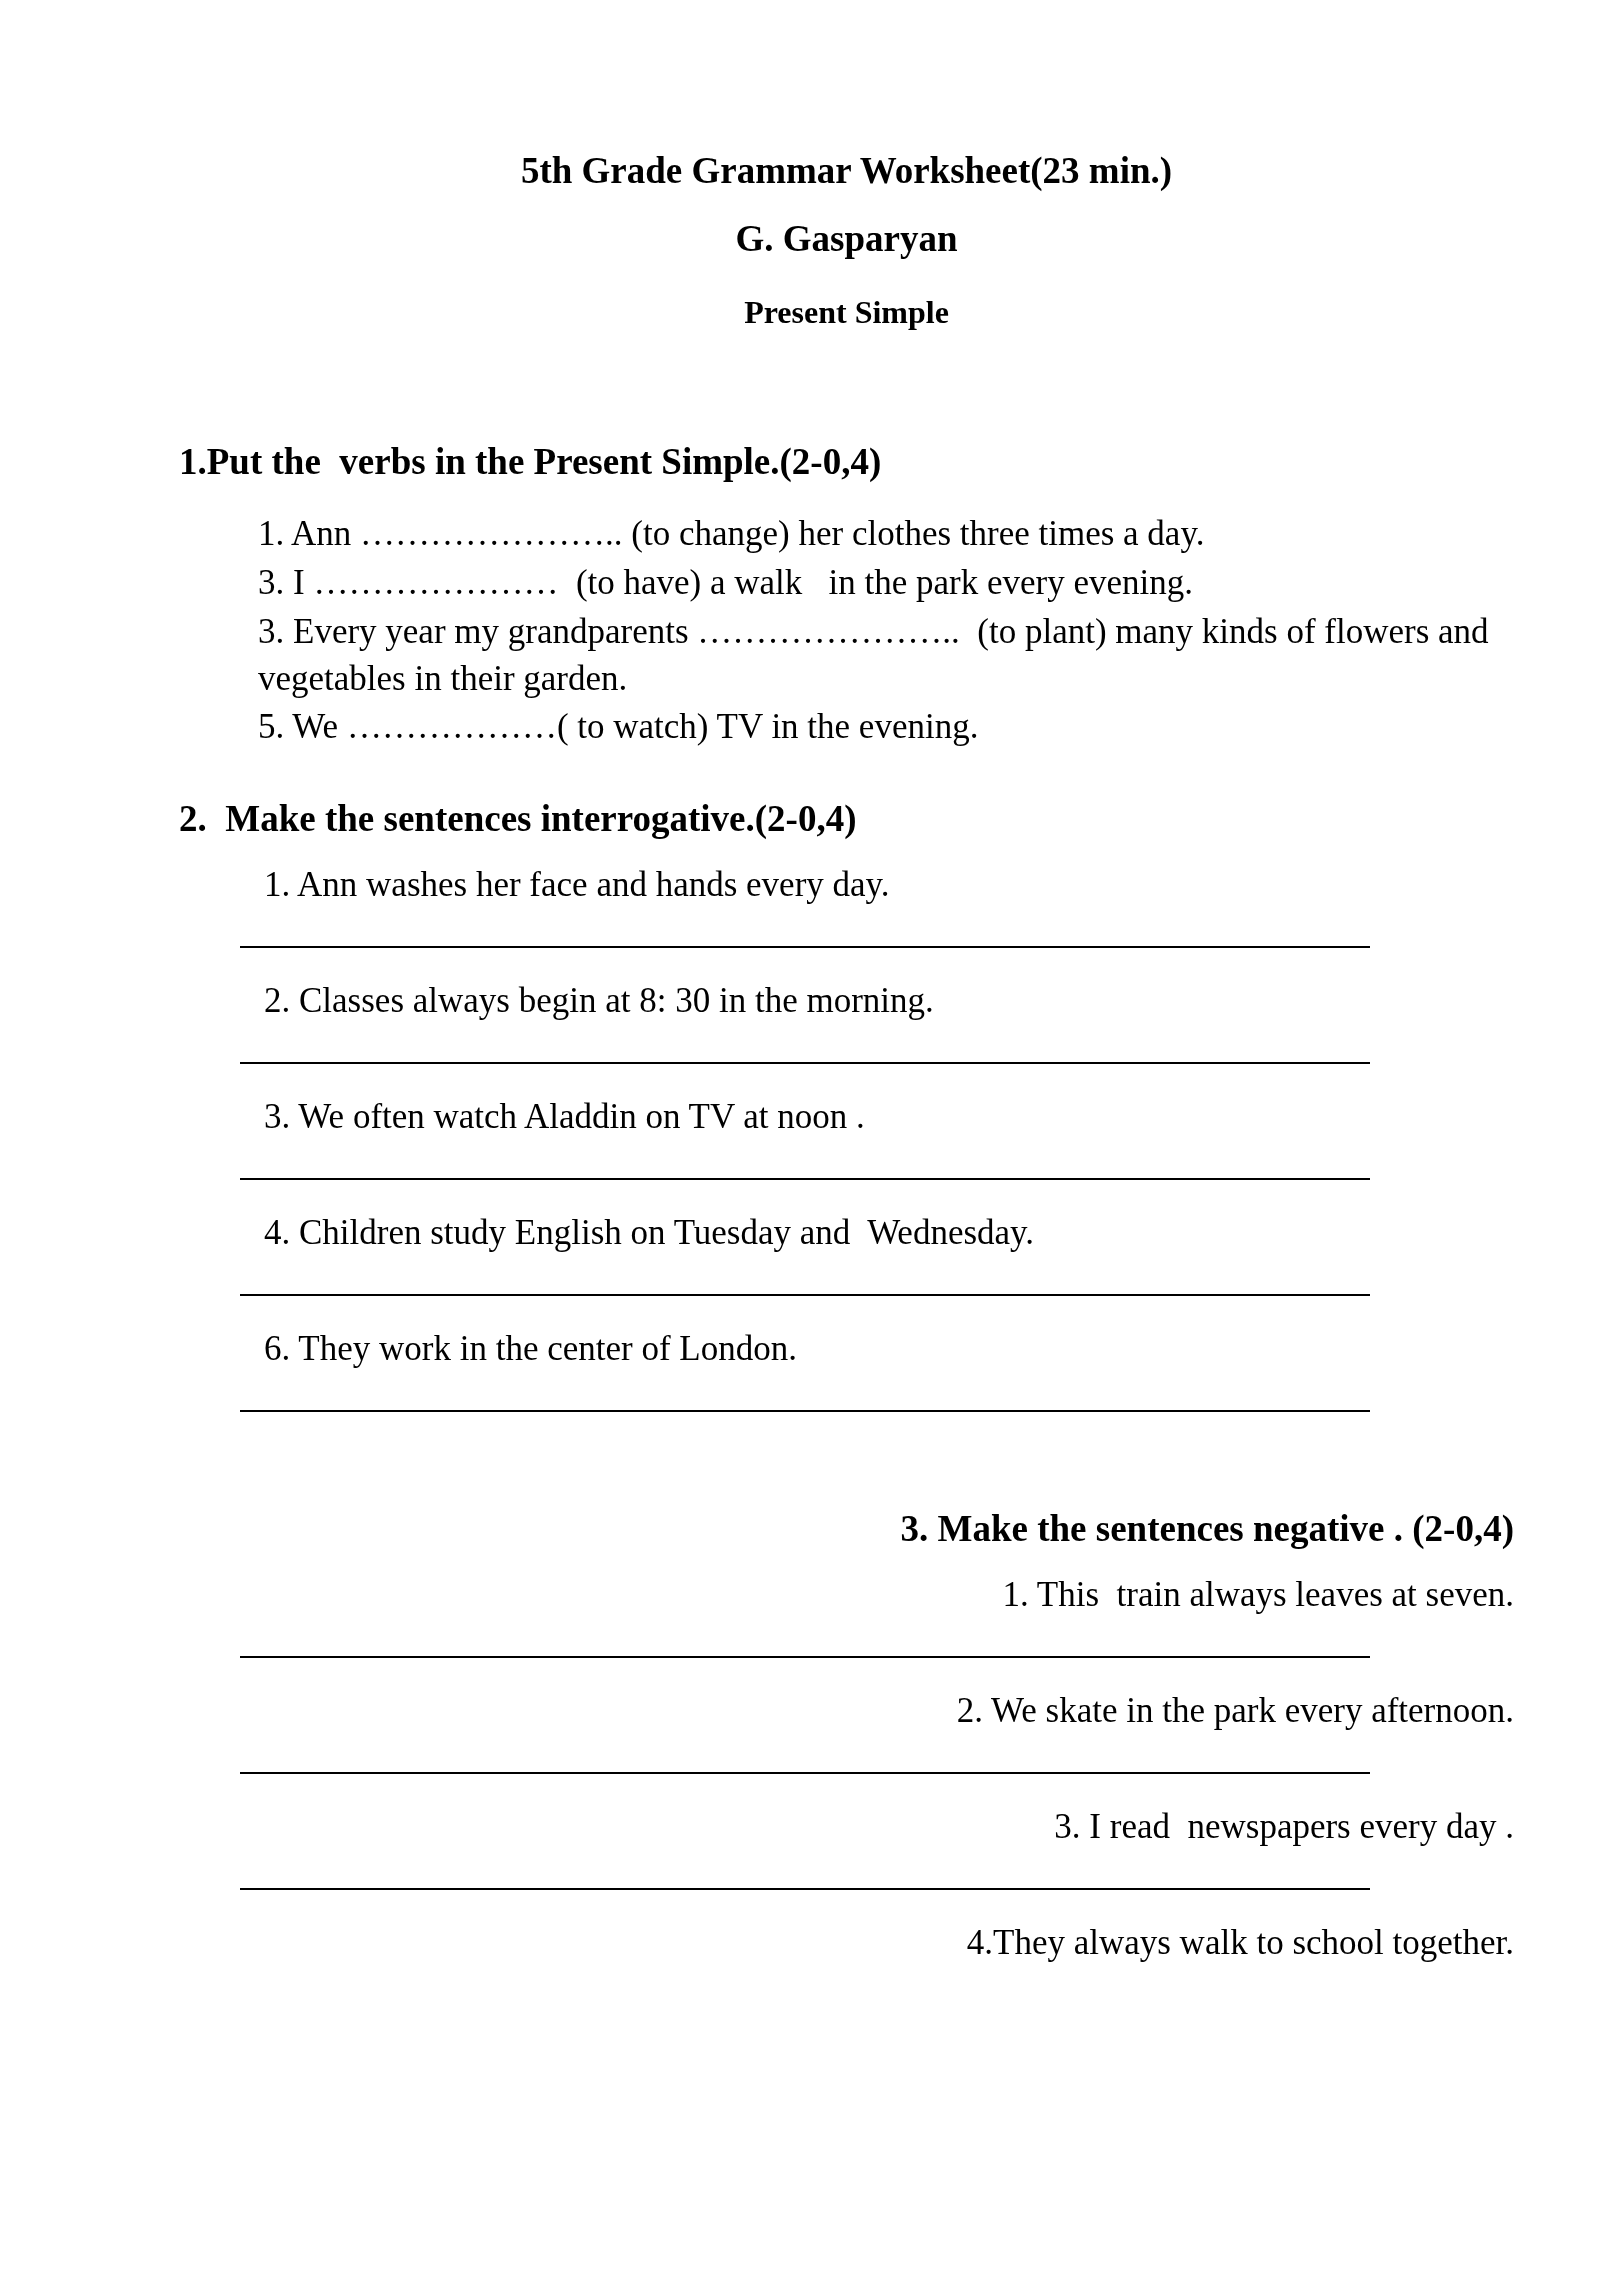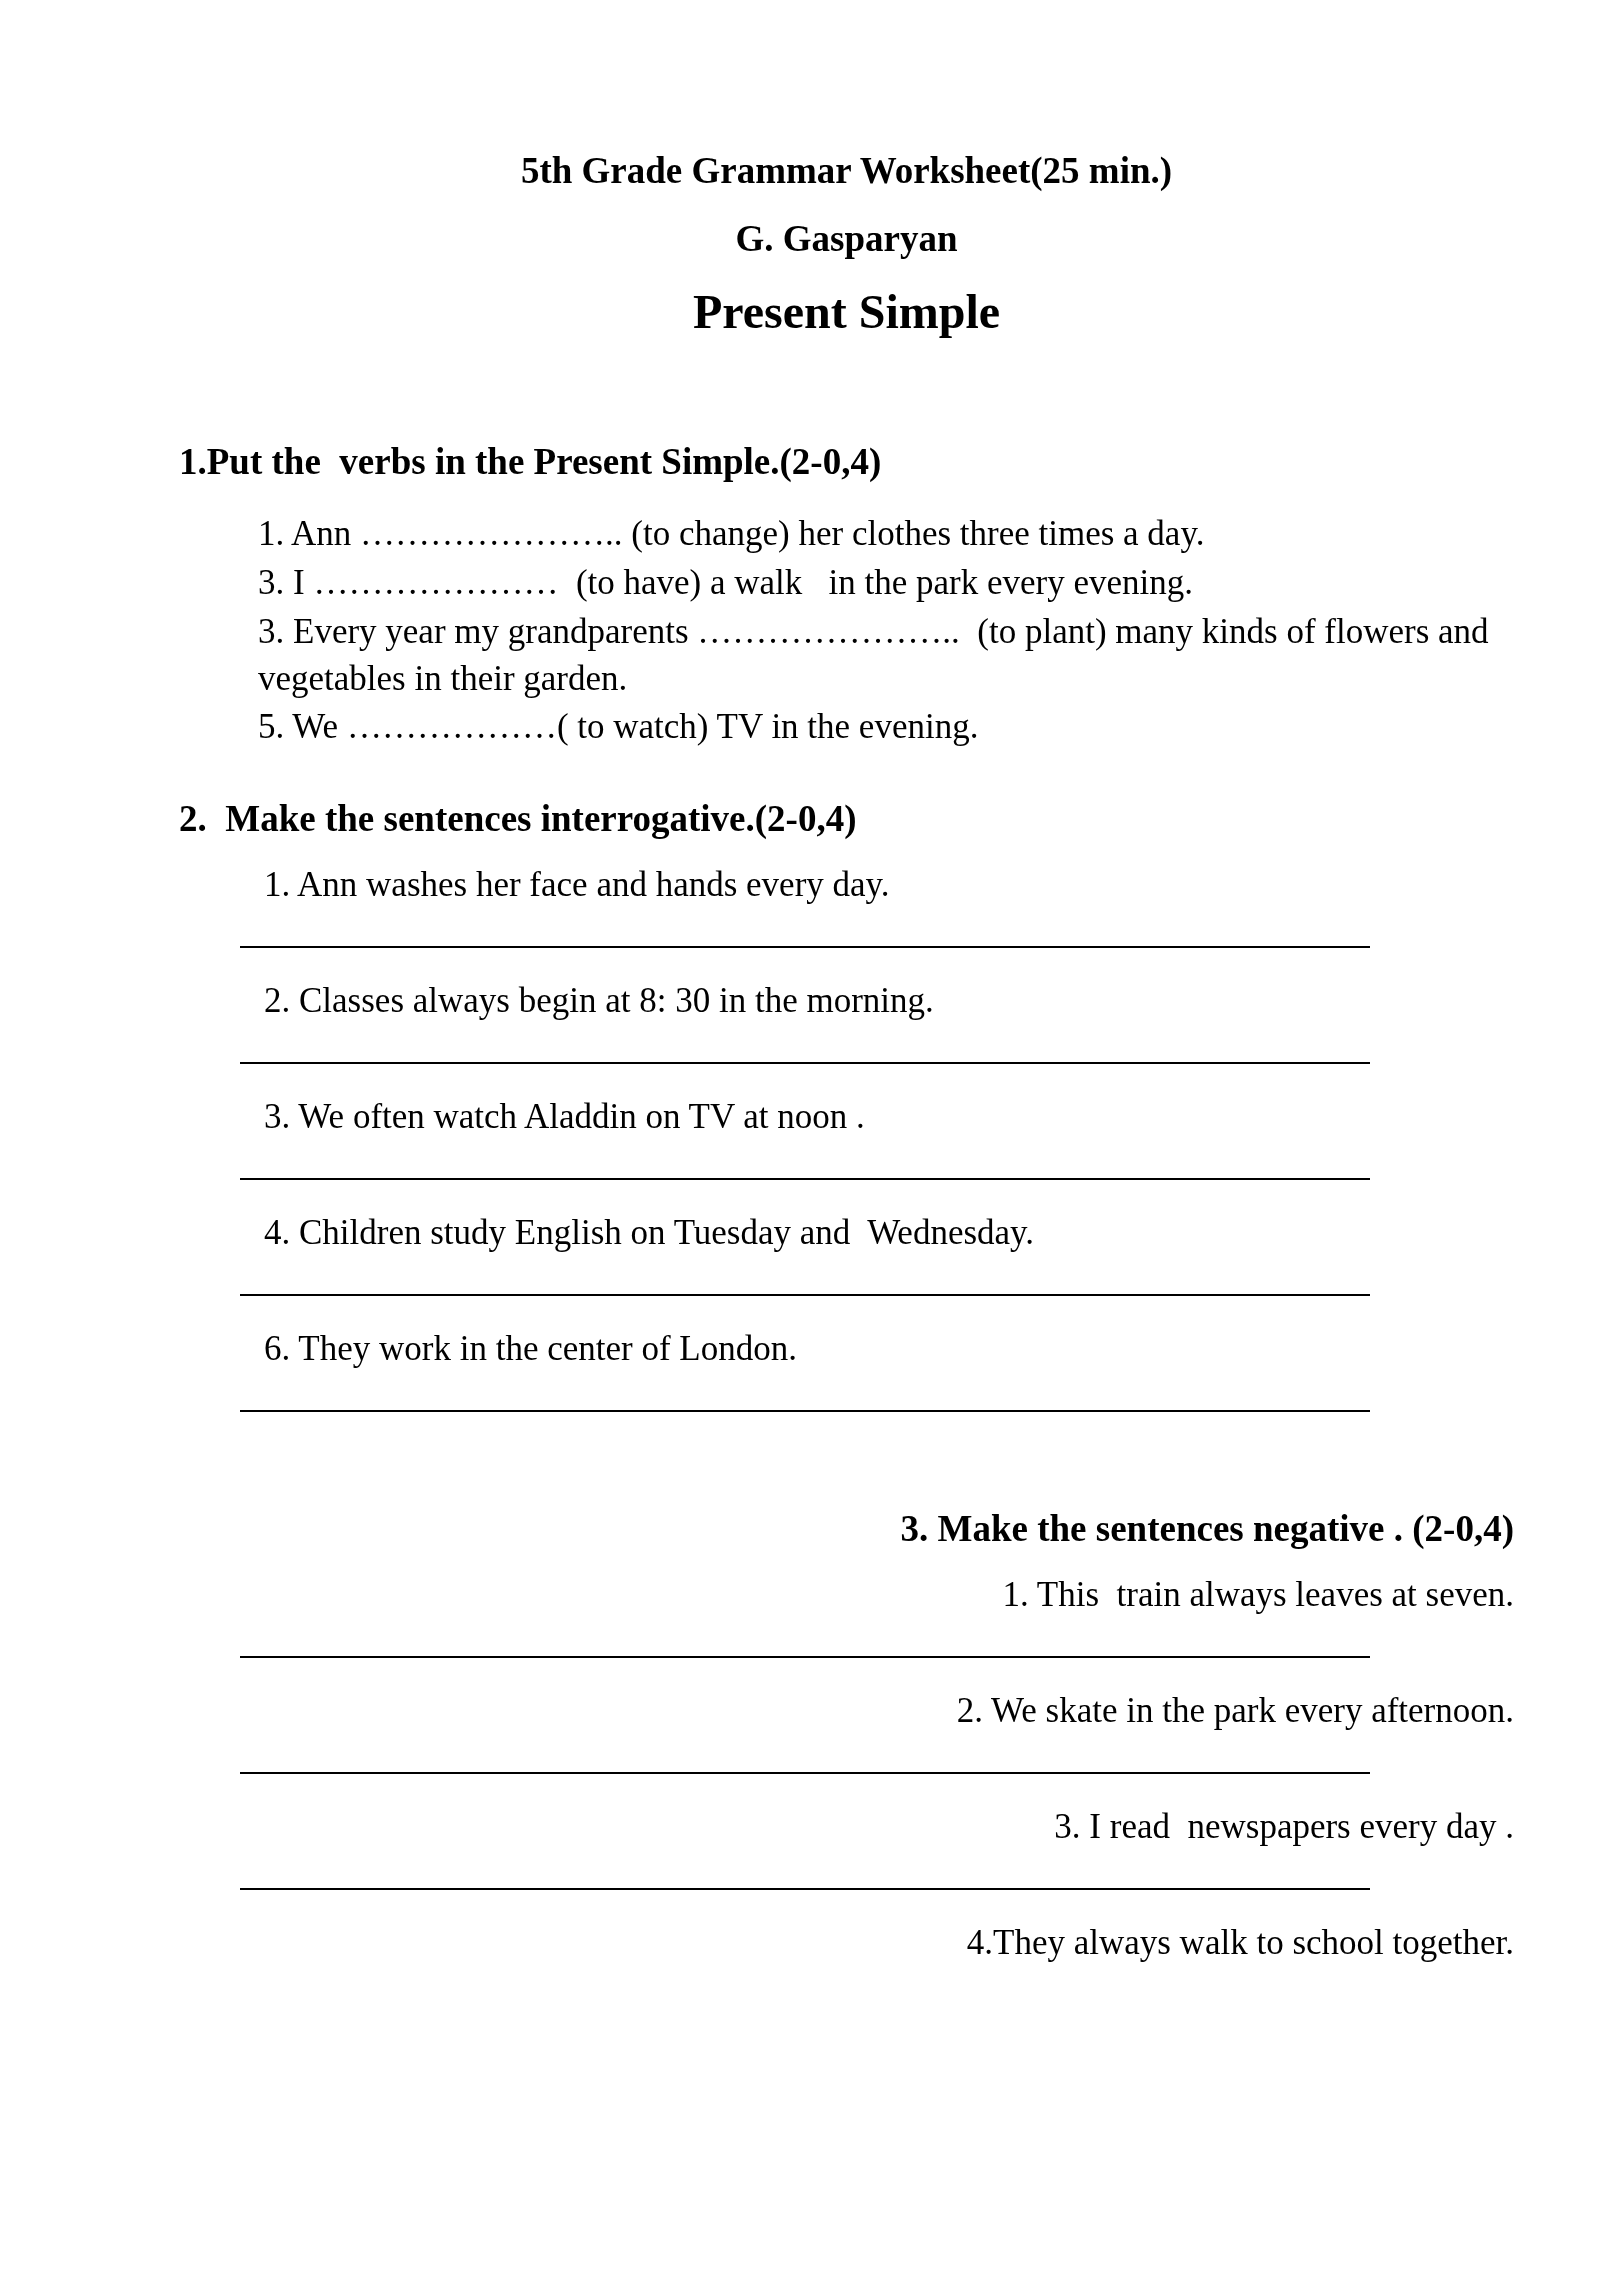--- a/index.html
+++ b/index.html
@@ -22,21 +22,21 @@
     padding: 148px 108px 0 179px;
     background: #ffffff;
   }
   p { margin: 0; white-space: pre-wrap; }
   h2 { margin: 0; white-space: pre-wrap; font-size: 37px; font-weight: bold; line-height: 48px; }
 
   
   .doc-header { text-align: center; font-weight: bold; }
   .title    { font-size: 37px; line-height: 45px; }
   .author   { font-size: 37px; line-height: 45px; margin-top: 23px; }
-  .subtitle { font-size: 48px; line-height: 52px; margin-top: 25px; }
+  .subtitle { font-size: 32px; line-height: 52px; margin-top: 25px; }
 
   
   .item { line-height: 47px; }
 
   .ex1 { margin-top: 100px; }
   .ex1 .items { margin: 24px 0 0 79px; }
   .ex1 .item { margin-bottom: 1.8px; }
 
   .ex2 { margin-top: 45px; }
   .ex3 { margin-top: 93px; text-align: right; }
@@ -49,21 +49,21 @@
     width: 1130px;
     margin: 38px 0 29px 61px;
   }
 </style>
 </head>
 <body>
 
 <div class="page">
 
   <header class="doc-header">
-    <p class="title">5th Grade Grammar Worksheet(25 min.)</p>
+    <p class="title">5th Grade Grammar Worksheet(23 min.)</p>
     <p class="author">G. Gasparyan</p>
     <p class="subtitle">Present Simple</p>
   </header>
 
   <section class="ex1">
     <h2>1.Put the  verbs in the Present Simple.(2-0,4)</h2>
     <div class="items">
       <p class="item">1. Ann ………………….. (to change) her clothes three times a day.</p>
       <p class="item">3. I …………………  (to have) a walk   in the park every evening.</p>
       <p class="item">3. Every year my grandparents …………………..  (to plant) many kinds of flowers and vegetables in their garden.</p>

